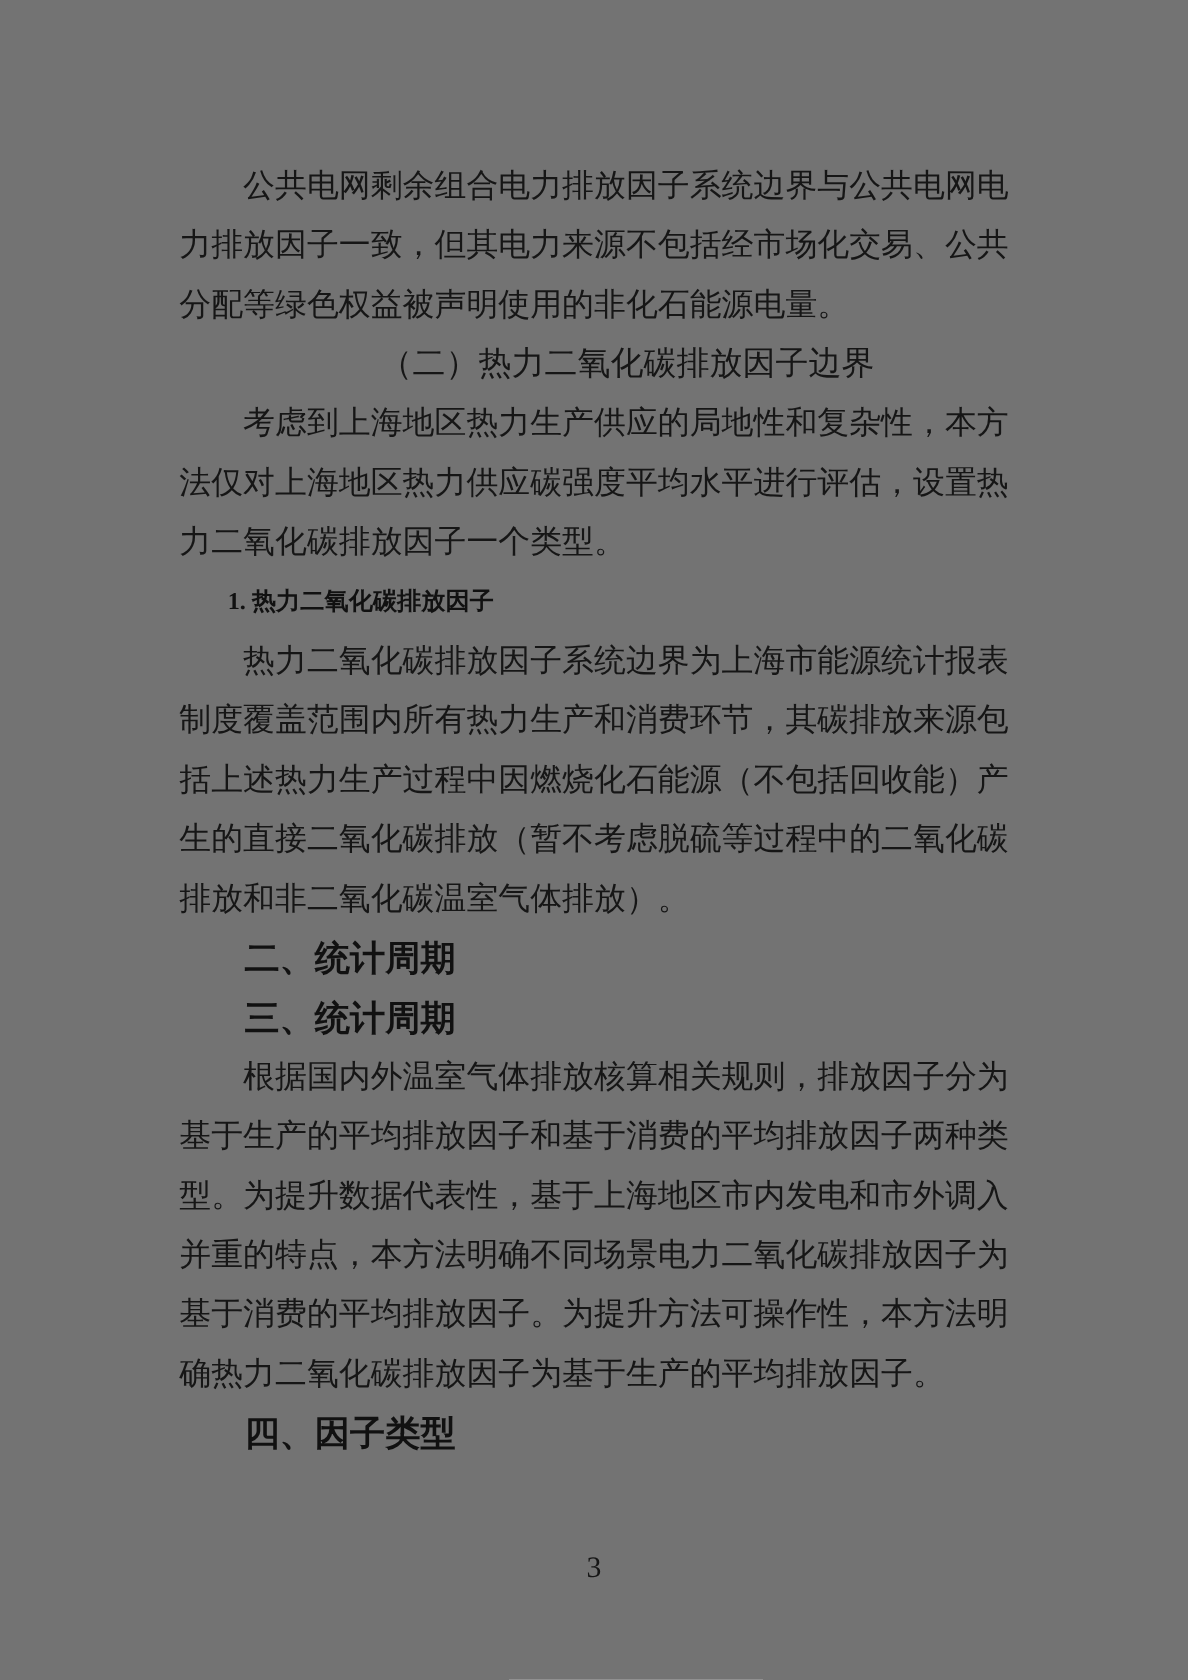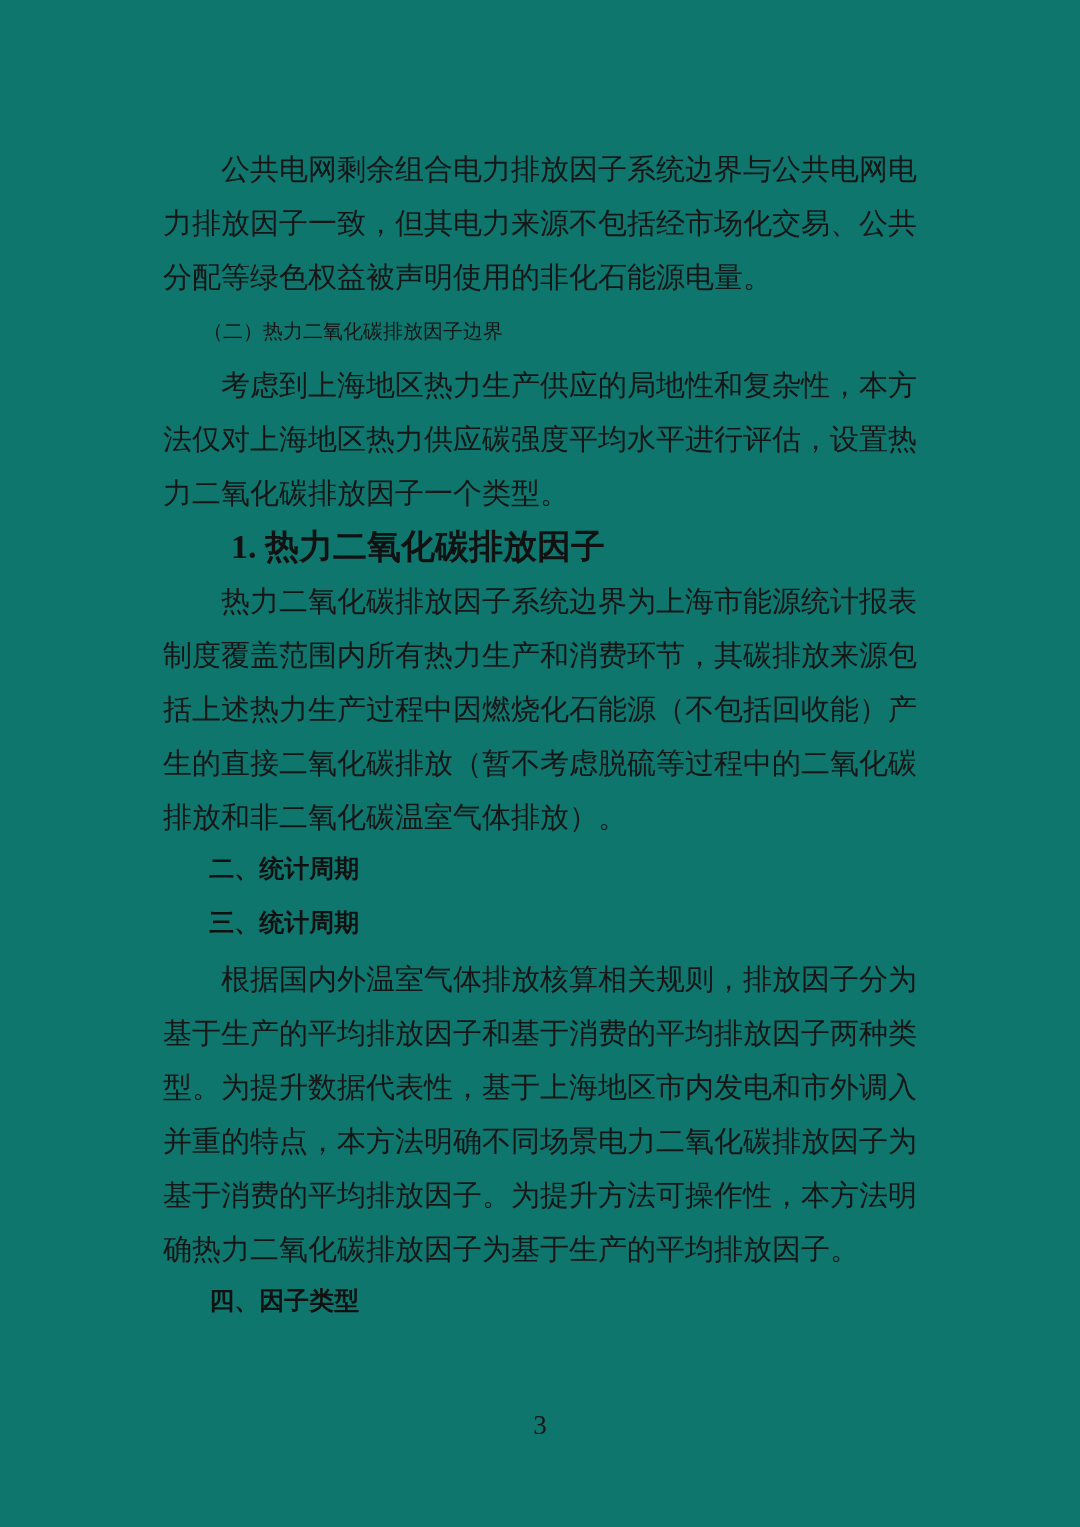--- a/index.html
+++ b/index.html
@@ -13,60 +13,61 @@
     position: relative;
     overflow: hidden;
     font-family: "Liberation Serif", serif;
     color: #161616;
   }
   .page {
     position: absolute;
     left: 0; top: 0;
     width: 1080px;
     height: 1527px;
-    background: #0f766e;
+    background: #737373;
   }
   .content {
     position: absolute;
     left: 163px;
     top: 142px;
     width: 754px;
   }
   .body-para {
     font-family: "Liberation Serif", serif;
     font-size: 29px;
     line-height: 54px;
     text-align: justify;
     text-justify: inter-character;
     text-indent: 2em;
     margin: 0;
     font-weight: 400;
     color: #161616;
   }
   .sub-heading-kai {
     font-family: "Liberation Serif", serif;
-    font-size: 20px;
+    font-size: 30px;
     line-height: 54px;
     text-indent: 2em;
     margin: 0;
     font-weight: 400;
     color: #161616;
+    text-align: center;
   }
   .numbered-heading {
     font-family: "Liberation Serif", serif;
-    font-size: 34px;
+    font-size: 22px;
     line-height: 54px;
     text-indent: 2em;
     margin: 0;
     font-weight: 700;
     color: #111111;
   }
   .section-heading {
-    font-family: Liberation Mono, monospace;
-    font-size: 25px;
+    font-family: Liberation Sans, sans-serif;
+    font-size: 32px;
     line-height: 54px;
     text-indent: 1.85em;
     margin: 0;
     font-weight: 700;
     color: #111111;
   }
   .page-number {
     position: absolute;
     top: 1408px;
     left: 0;

